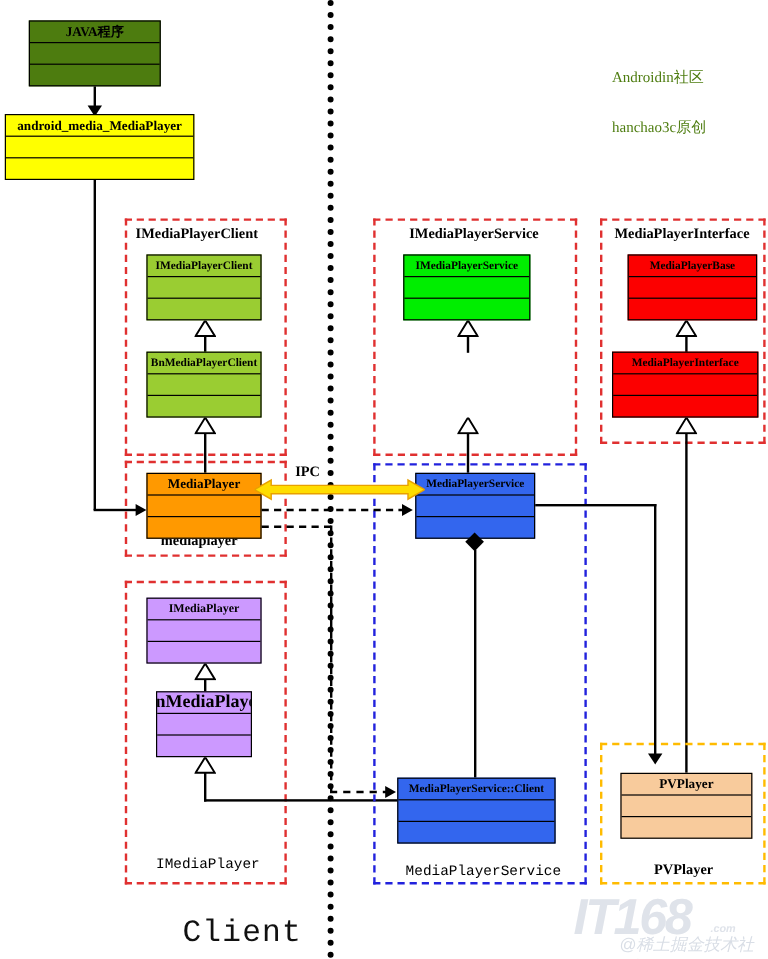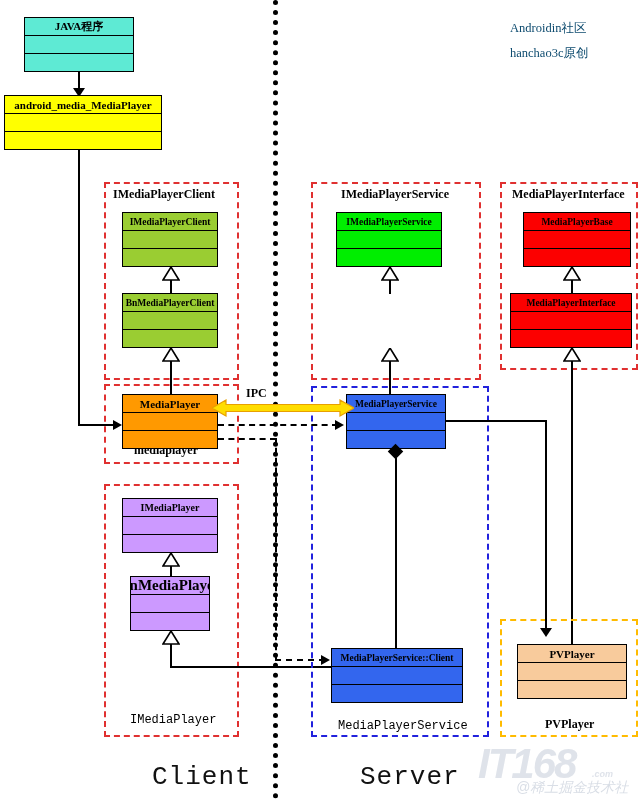--- a/index.html
+++ b/index.html
@@ -13,21 +13,21 @@
     box-sizing:border-box;width:100%;height:34%;
     display:flex;align-items:center;justify-content:center;
     border-bottom:1.6px solid #000;
     font-weight:bold;font-size:11px;color:#000;letter-spacing:0px;
     white-space:nowrap;overflow:hidden;
   }
   .uml .r2{box-sizing:border-box;width:100%;height:33%;border-bottom:1.6px solid #000;}
   .uml .r3{box-sizing:border-box;width:100%;height:33%;}
 
   
-  .c-cyan   {background:#5eead4;}
+  .c-cyan   {background:#4d7c0f;}
   .c-yellow {background:#ffff00;}
   .c-olive  {background:#9acd32;}
   .c-green  {background:#00ee00;}
   .c-red    {background:#fc0000;}
   .c-orange {background:#ff9900;}
   .c-blue   {background:#3366ee;}
   .c-violet {background:#cc99ff;}
   .c-peach  {background:#f8cb9c;}
 
   
@@ -55,38 +55,38 @@
      border-left:6px solid transparent;border-right:6px solid transparent;border-top:9px solid #000;}
   .arrowright{position:absolute;width:0;height:0;
      border-top:5px solid transparent;border-bottom:5px solid transparent;border-left:9px solid #000;}
 
   .diamond{position:absolute;width:11px;height:11px;background:#000;transform:rotate(45deg);}
 
   
   .divider{position:absolute;border-left:5px dotted #000;height:100%;top:0;}
 
   
-  .note{position:absolute;color:#0c4a6e;font-size:12.5px;white-space:nowrap;
-        font-family:"Liberation Serif", serif;}
+  .note{position:absolute;color:#4d7c0f;font-size:12.5px;white-space:nowrap;
+        font-family:"Liberation Serif", serif;margin-top:36px;}
   .ipc{position:absolute;font-weight:bold;font-size:12px;color:#000;}
   .bigmono{position:absolute;font-family:"Liberation Mono", monospace;font-size:26px;color:#111;letter-spacing:1px;}
   .wm{position:absolute;color:#dfe3ea;font-weight:bold;user-select:none;font-style:italic;}
   .wm1{font-size:42px;font-style:italic;letter-spacing:-2px;font-family:"Liberation Sans", sans-serif;}
   .wm2{font-size:9px;font-family:"Liberation Sans", sans-serif;}
   .wm3{font-size:14px;color:#d9dee6;font-family:"Liberation Sans", sans-serif;font-weight:normal;}
 </style>
 </head>
 <body>
 
 <div id="root">
 
   <div class="divider" style="left:273px;"></div>
 
   <div class="note" style="left:510px;top:20px;">Androidin社区</div>
-  <div class="note" style="left:510px;top:45px;">hanchao3c原创</div>
+  <div class="note" style="left:510px;top:62px;">hanchao3c原创</div>
 
   <div class="uml c-cyan" style="left:24px;top:17px;width:110px;height:55px;">
     <div class="hdr">JAVA程序</div>
     <div class="r2"></div>
     <div class="r3"></div>
   </div>
 
   <div class="ln vl" style="left:78px;top:72px;height:22px;"></div>
   <div class="arrowhead" style="left:73px;top:88px;"></div>
 
@@ -264,19 +264,18 @@
 
   <div class="dashh" style="left:218px;top:424px;width:120px;"></div>
   <div class="arrowright" style="left:335px;top:420px;"></div>
 
   <div class="dashh" style="left:218px;top:438px;width:58px;"></div>
   <div class="dashv" style="left:275px;top:438px;height:222px;"></div>
   <div class="dashh" style="left:275px;top:659px;width:50px;"></div>
   <div class="arrowright" style="left:321px;top:655px;"></div>
 
   <div class="bigmono" style="left:152px;top:762px;">Client</div>
-  <div class="bigmono" style="left:360px;top:762px;">Server</div>
 
   <div class="wm wm1" style="left:478px;top:740px;">IT168</div>
   <div class="wm wm2" style="left:592px;top:769px;">.com</div>
   <div class="wm wm3" style="left:516px;top:779px;">@稀土掘金技术社区</div>
 
 </div>
 
 </body></html>

